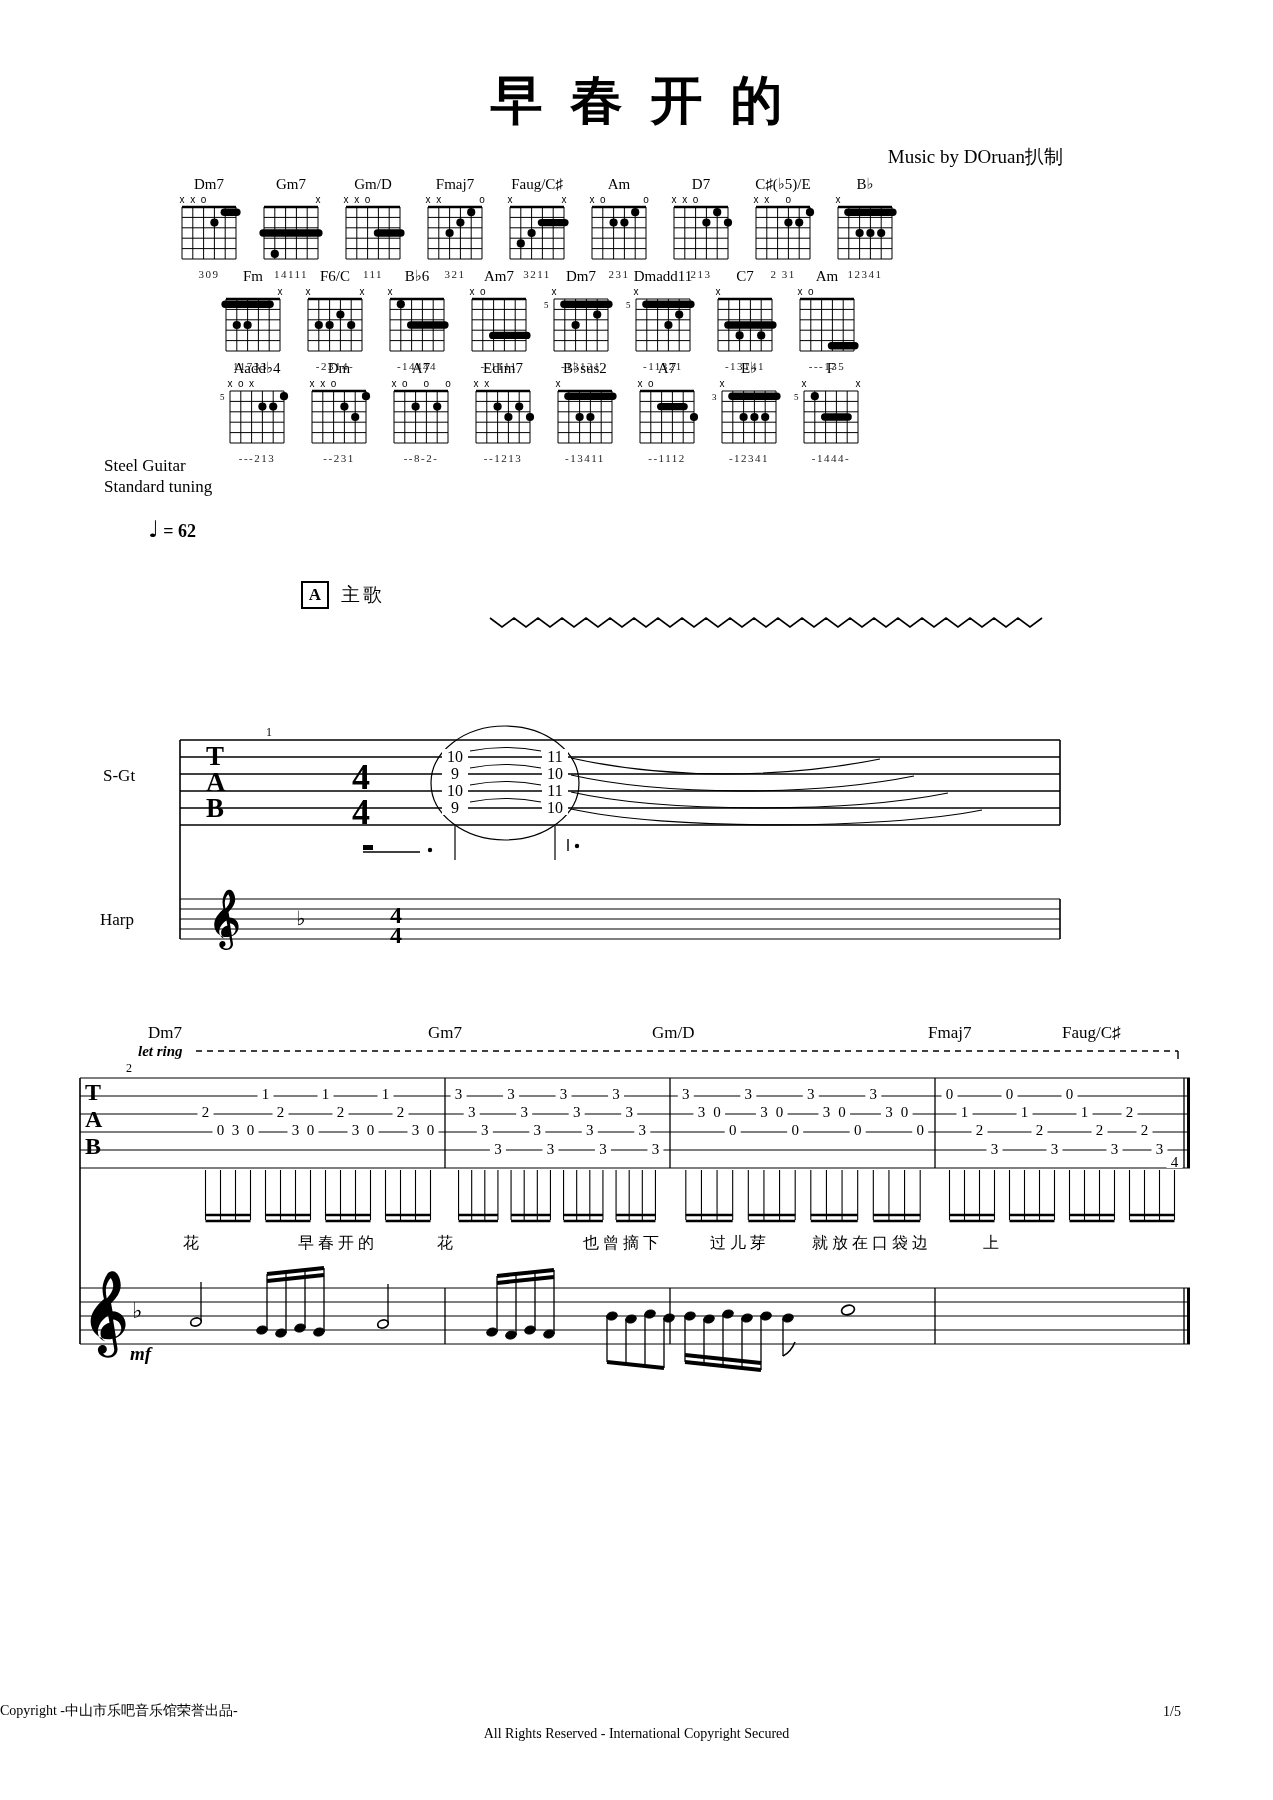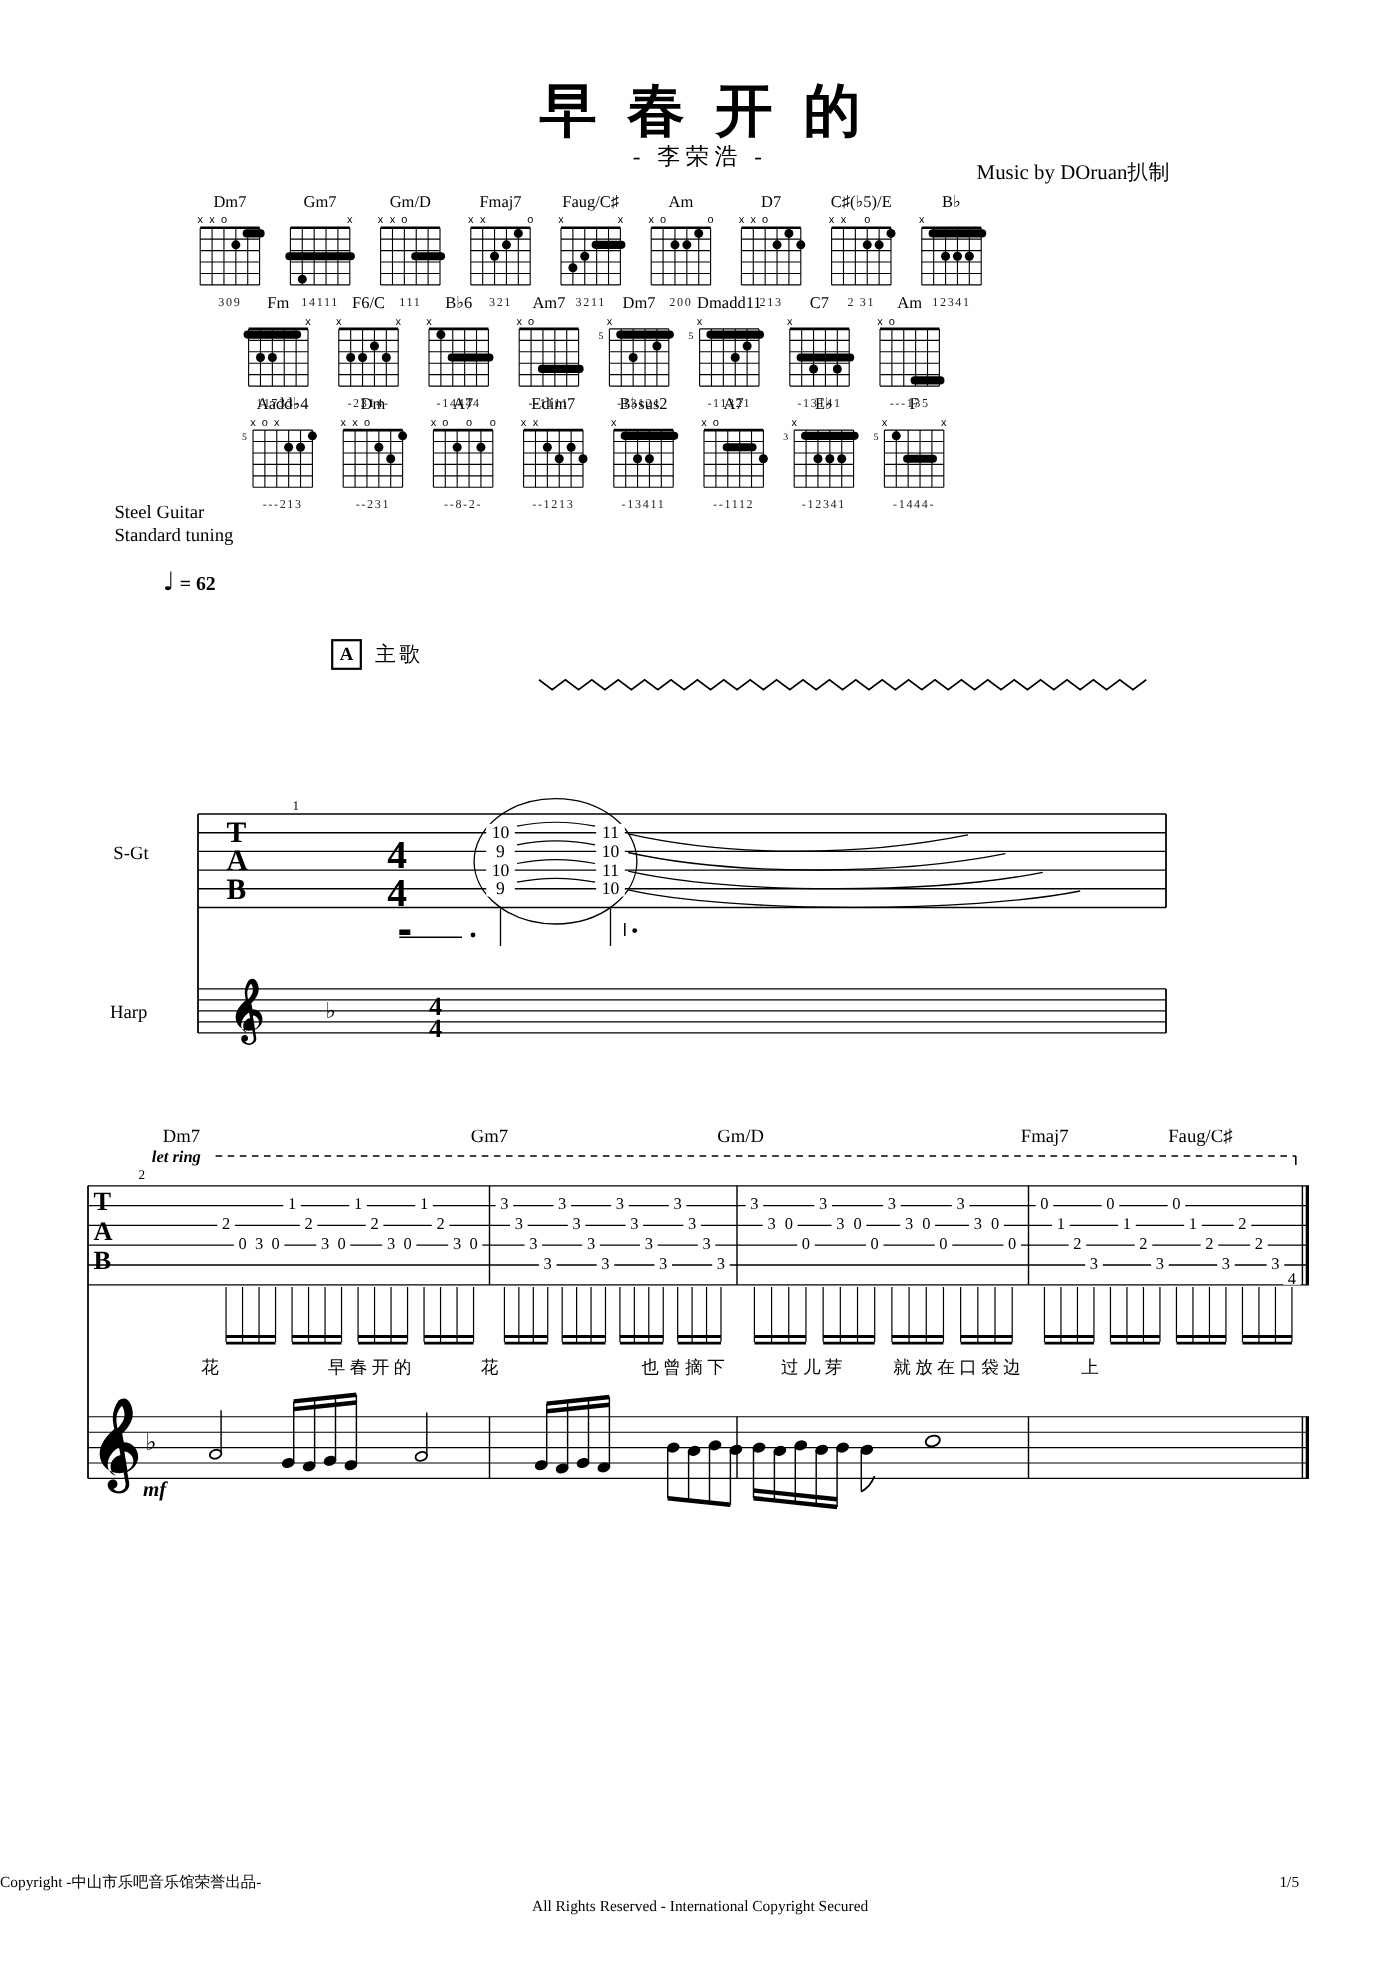--- a/index.html
+++ b/index.html
@@ -23,21 +23,20 @@
   .footer1{bottom:80px;left:0;width:100%;text-align:left;font-size:14px;}
   .footer2{bottom:58px;left:0;width:100%;text-align:center;font-size:14px;}
   .pageno{bottom:80px;right:92px;font-size:14px;}
   svg text{fill:#000;}
 </style>
 </head>
 <body>
 
 <div class="page">
   <div class="abs title">早春开的</div>
-  <div class="abs subtitle">- 李荣浩 -</div>
   <div class="abs credit">Music by DOruan扒制</div>
 
   <div id="chordRows">
       <div class="chordrow" style="left: 168px; top: 176px;"><div class="chord"><div class="chname">Dm7</div><svg width="82" height="72" viewBox="0 0 82 72">
             <text x="14" y="10" font-size="10" text-anchor="middle" font-family="&quot;Liberation Sans&quot;,sans-serif">x</text>
             <text x="24.8" y="10" font-size="10" text-anchor="middle" font-family="&quot;Liberation Sans&quot;,sans-serif">x</text>
             <text x="35.6" y="10" font-size="10" text-anchor="middle" font-family="&quot;Liberation Sans&quot;,sans-serif">o</text>
             <line x1="14" y1="14" x2="68" y2="14" stroke="#000" stroke-width="2.4"></line>
             <line x1="14" y1="24.4" x2="68" y2="24.4" stroke="#000" stroke-width="1"></line>
             <line x1="14" y1="34.8" x2="68" y2="34.8" stroke="#000" stroke-width="1"></line>
@@ -134,21 +133,21 @@
             <line x1="14" y1="66" x2="68" y2="66" stroke="#000" stroke-width="1"></line>
             <line x1="14" y1="14" x2="14" y2="66" stroke="#000" stroke-width="1"></line>
             <line x1="24.8" y1="14" x2="24.8" y2="66" stroke="#000" stroke-width="1"></line>
             <line x1="35.6" y1="14" x2="35.6" y2="66" stroke="#000" stroke-width="1"></line>
             <line x1="46.400000000000006" y1="14" x2="46.400000000000006" y2="66" stroke="#000" stroke-width="1"></line>
             <line x1="57.2" y1="14" x2="57.2" y2="66" stroke="#000" stroke-width="1"></line>
             <line x1="68" y1="14" x2="68" y2="66" stroke="#000" stroke-width="1"></line>
             <circle cx="57.2" cy="19.2" r="4.1" fill="#000"></circle>
             <circle cx="35.6" cy="29.599999999999998" r="4.1" fill="#000"></circle>
             <circle cx="46.400000000000006" cy="29.599999999999998" r="4.1" fill="#000"></circle>
-          </svg><div class="chfing">200</div></div><div class="chord"><div class="chname">D7</div><svg width="82" height="72" viewBox="0 0 82 72">
+          </svg><div class="chfing">231</div></div><div class="chord"><div class="chname">D7</div><svg width="82" height="72" viewBox="0 0 82 72">
             <text x="14" y="10" font-size="10" text-anchor="middle" font-family="&quot;Liberation Sans&quot;,sans-serif">x</text>
             <text x="24.8" y="10" font-size="10" text-anchor="middle" font-family="&quot;Liberation Sans&quot;,sans-serif">x</text>
             <text x="35.6" y="10" font-size="10" text-anchor="middle" font-family="&quot;Liberation Sans&quot;,sans-serif">o</text>
             <line x1="14" y1="14" x2="68" y2="14" stroke="#000" stroke-width="2.4"></line>
             <line x1="14" y1="24.4" x2="68" y2="24.4" stroke="#000" stroke-width="1"></line>
             <line x1="14" y1="34.8" x2="68" y2="34.8" stroke="#000" stroke-width="1"></line>
             <line x1="14" y1="45.2" x2="68" y2="45.2" stroke="#000" stroke-width="1"></line>
             <line x1="14" y1="55.6" x2="68" y2="55.6" stroke="#000" stroke-width="1"></line>
             <line x1="14" y1="66" x2="68" y2="66" stroke="#000" stroke-width="1"></line>
             <line x1="14" y1="14" x2="14" y2="66" stroke="#000" stroke-width="1"></line>

